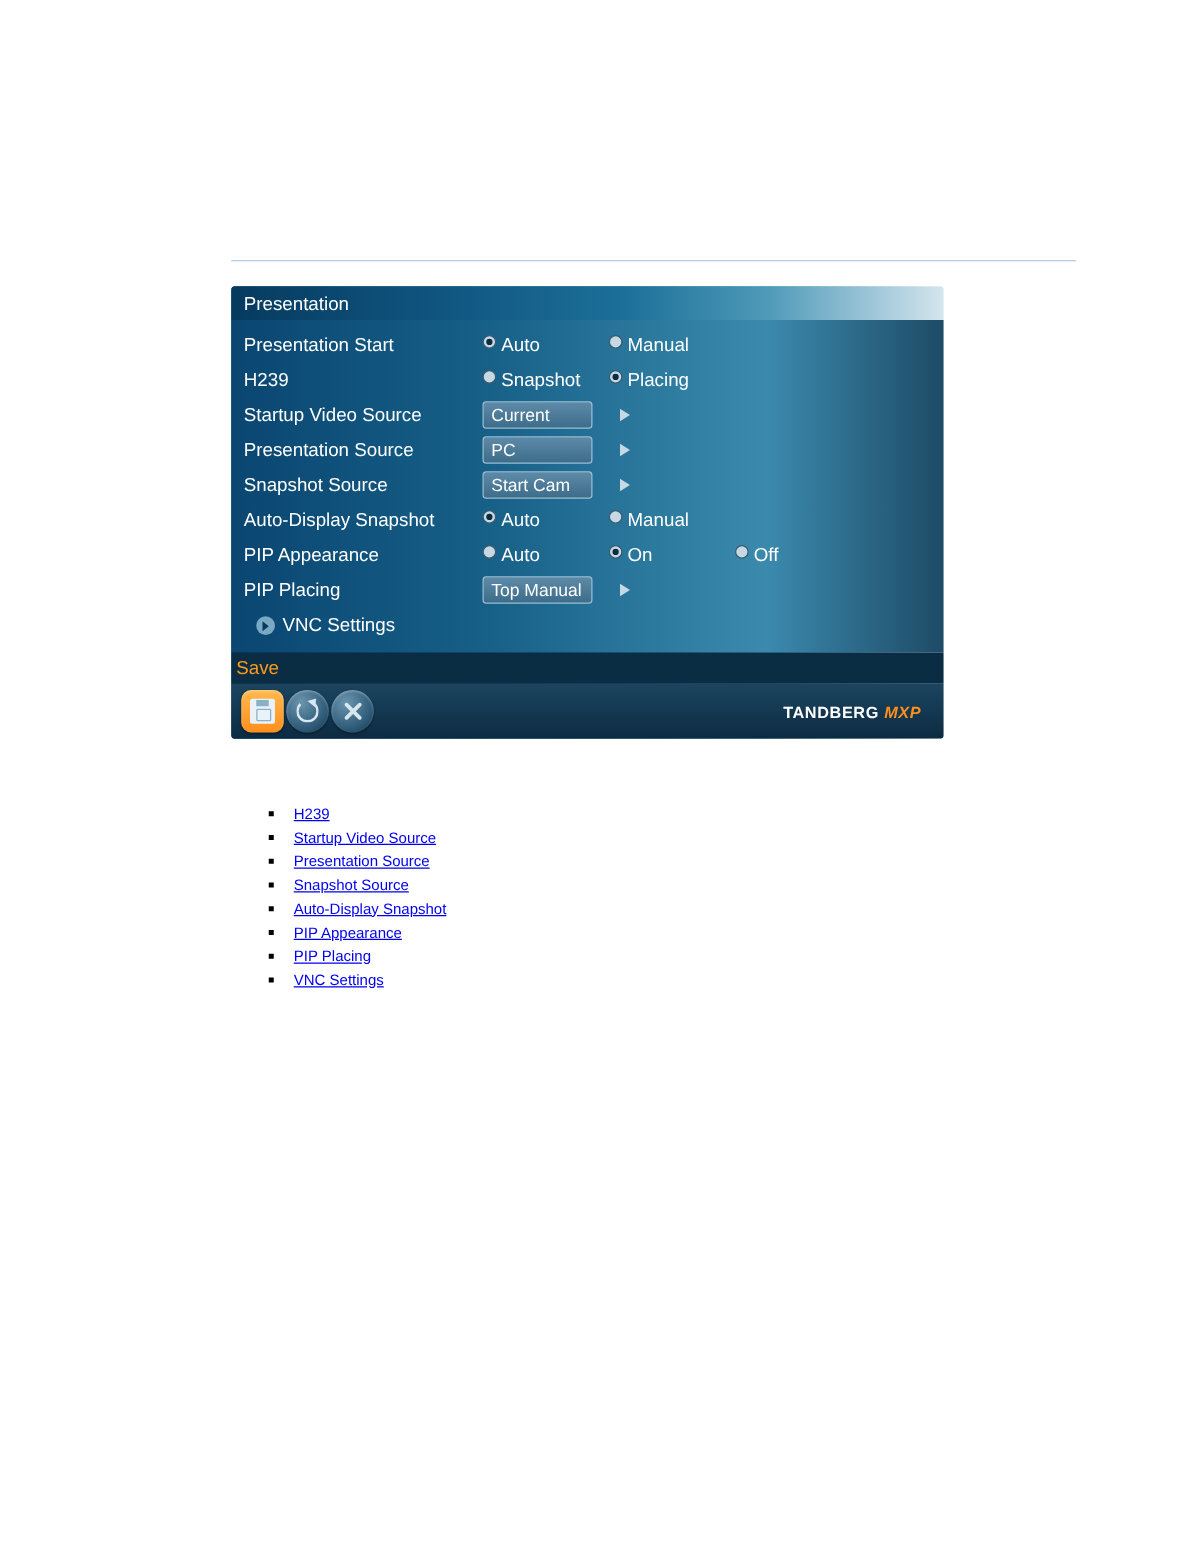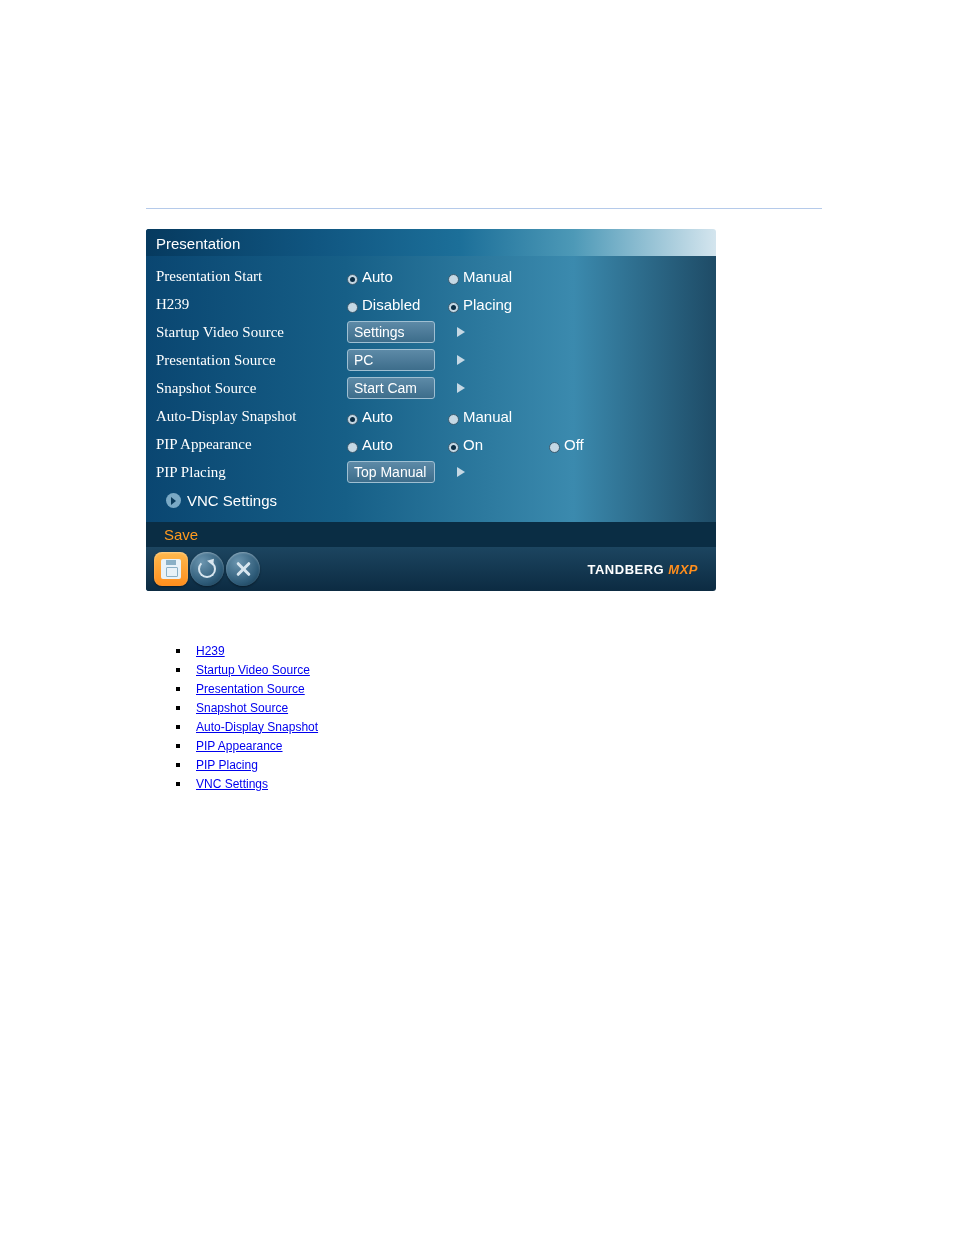--- a/index.html
+++ b/index.html
@@ -5,20 +5,21 @@
     * { box-sizing: border-box; margin: 0; padding: 0; }
     body {
       background: #fff;
       font-family: Arial, Helvetica, sans-serif;
       font-size: 14px;
       width: 954px;
     }
     .page {
       padding-top: 208px;
       padding-left: 146px;
+      margin-left: 39px;
     }
     .panel {
       width: 570px;
       background: linear-gradient(90deg, #063a5f 0%, #105681 30%, #1c6f99 55%, #4d99b7 75%, #ffffff 100%);
       color: #fff;
       font-size: 15px;
       border-radius: 3px;
       overflow: hidden;
     }
     .panel-title {
@@ -32,25 +33,24 @@
     }
     .row {
       display: flex;
       align-items: center;
       height: 28px;
       gap: 6px;
     }
     .label {
       width: 185px;
       flex-shrink: 0;
-      font-family: Liberation Serif, serif;
     }
     .radio {
       display: inline-flex;
-      align-items: flex-end;
+      align-items: flex-start;
       gap: 4px;
       width: 95px;
       cursor: pointer;
     }
     .radio-dot {
       width: 11px;
       height: 11px;
       border-radius: 50%;
       background: #c5d8e4;
       border: 1px solid #3a5b6f;
@@ -107,21 +107,21 @@
       top: 4px;
       width: 0;
       height: 0;
       border-top: 4px solid transparent;
       border-bottom: 4px solid transparent;
       border-left: 5px solid #0a3a5a;
     }
     .save-bar {
       background: #0a2d44;
       color: #ff9a1f;
-      padding: 4px 18px;
+      padding: 4px 4px;
       font-size: 15px;
     }
     .toolbar {
       background: linear-gradient(180deg, #1c4560 0%, #0c2b42 100%);
       height: 44px;
       display: flex;
       align-items: center;
       padding: 0 8px;
       gap: 2px;
     }
@@ -260,30 +260,30 @@
           </span>
           <span class="radio">
             <span class="radio-dot"></span>
             <span>Manual</span>
           </span>
         </div>
         <div class="row">
           <span class="label">H239</span>
           <span class="radio">
             <span class="radio-dot"></span>
-            <span>Disabled</span>
+            <span>Snapshot</span>
           </span>
           <span class="radio">
             <span class="radio-dot selected"></span>
             <span>Placing</span>
           </span>
         </div>
         <div class="row">
           <span class="label">Startup Video Source</span>
-          <span class="select-box">Settings</span>
+          <span class="select-box">Current</span>
           <span class="arrow"></span>
         </div>
         <div class="row">
           <span class="label">Presentation Source</span>
           <span class="select-box">PC</span>
           <span class="arrow"></span>
         </div>
         <div class="row">
           <span class="label">Snapshot Source</span>
           <span class="select-box">Start Cam</span>

